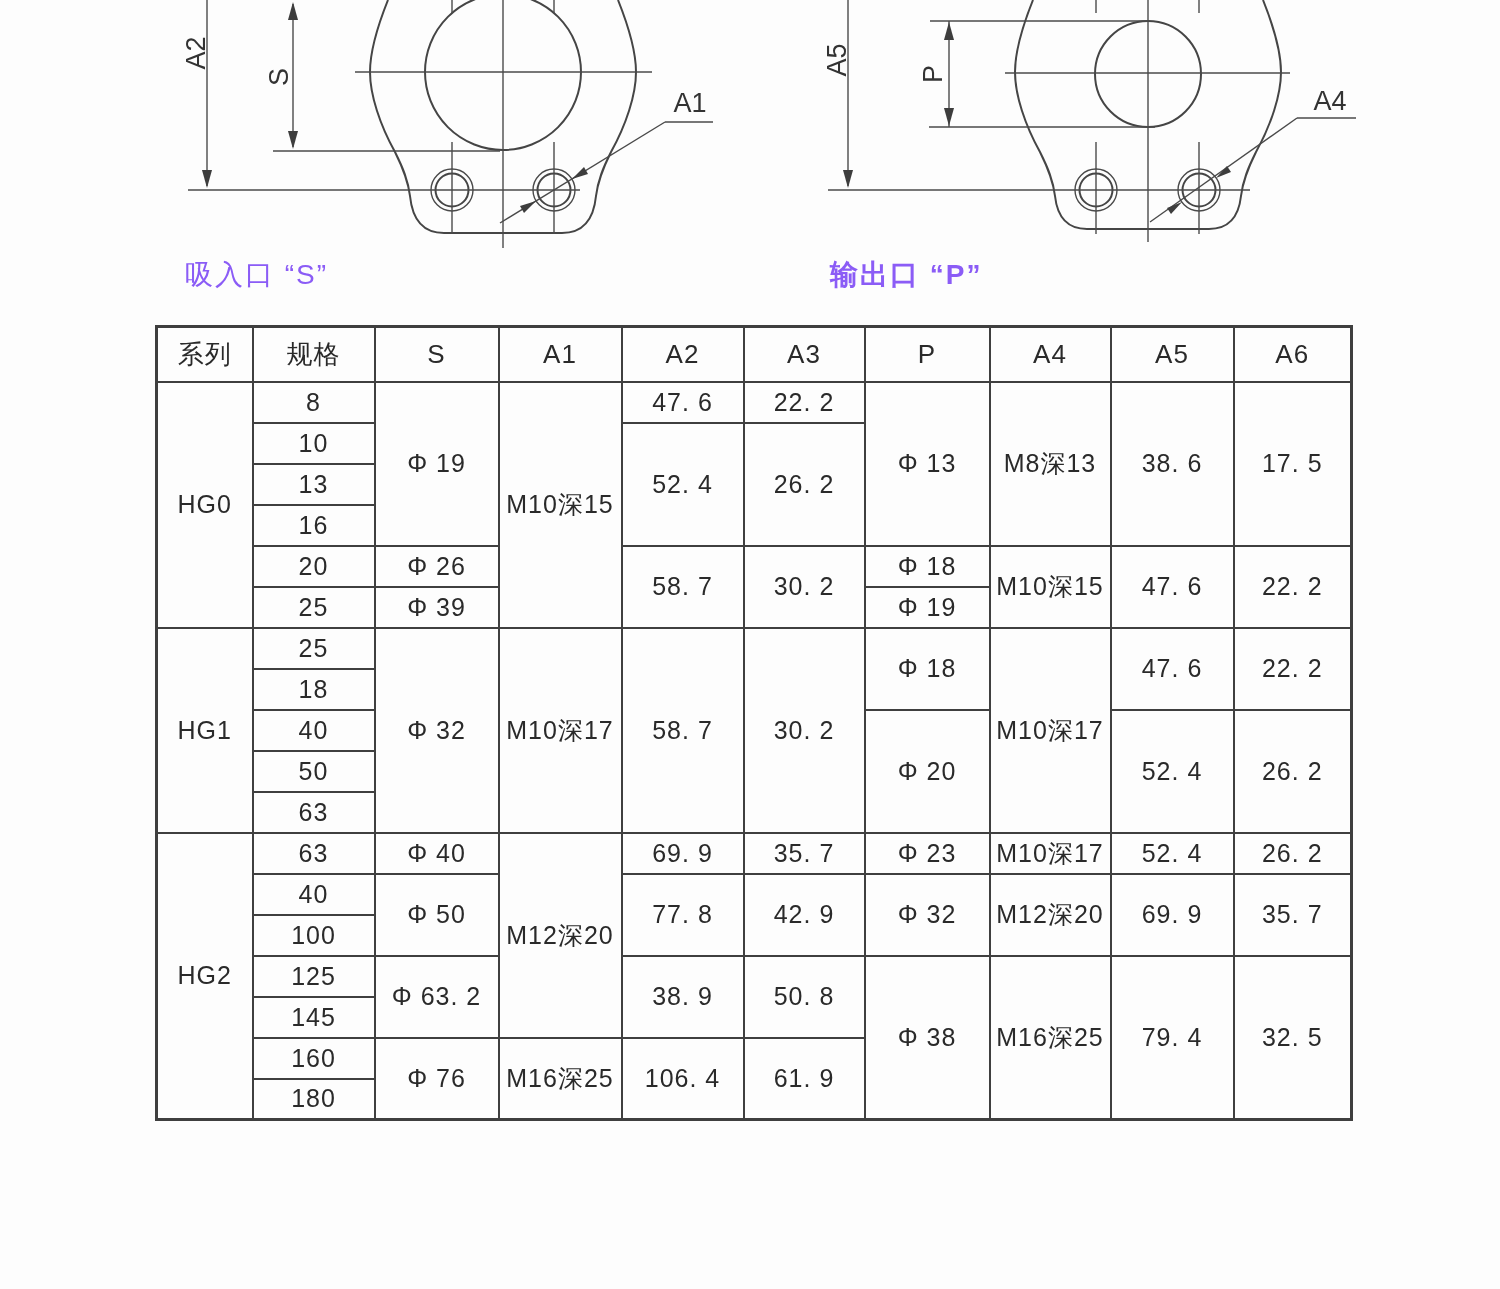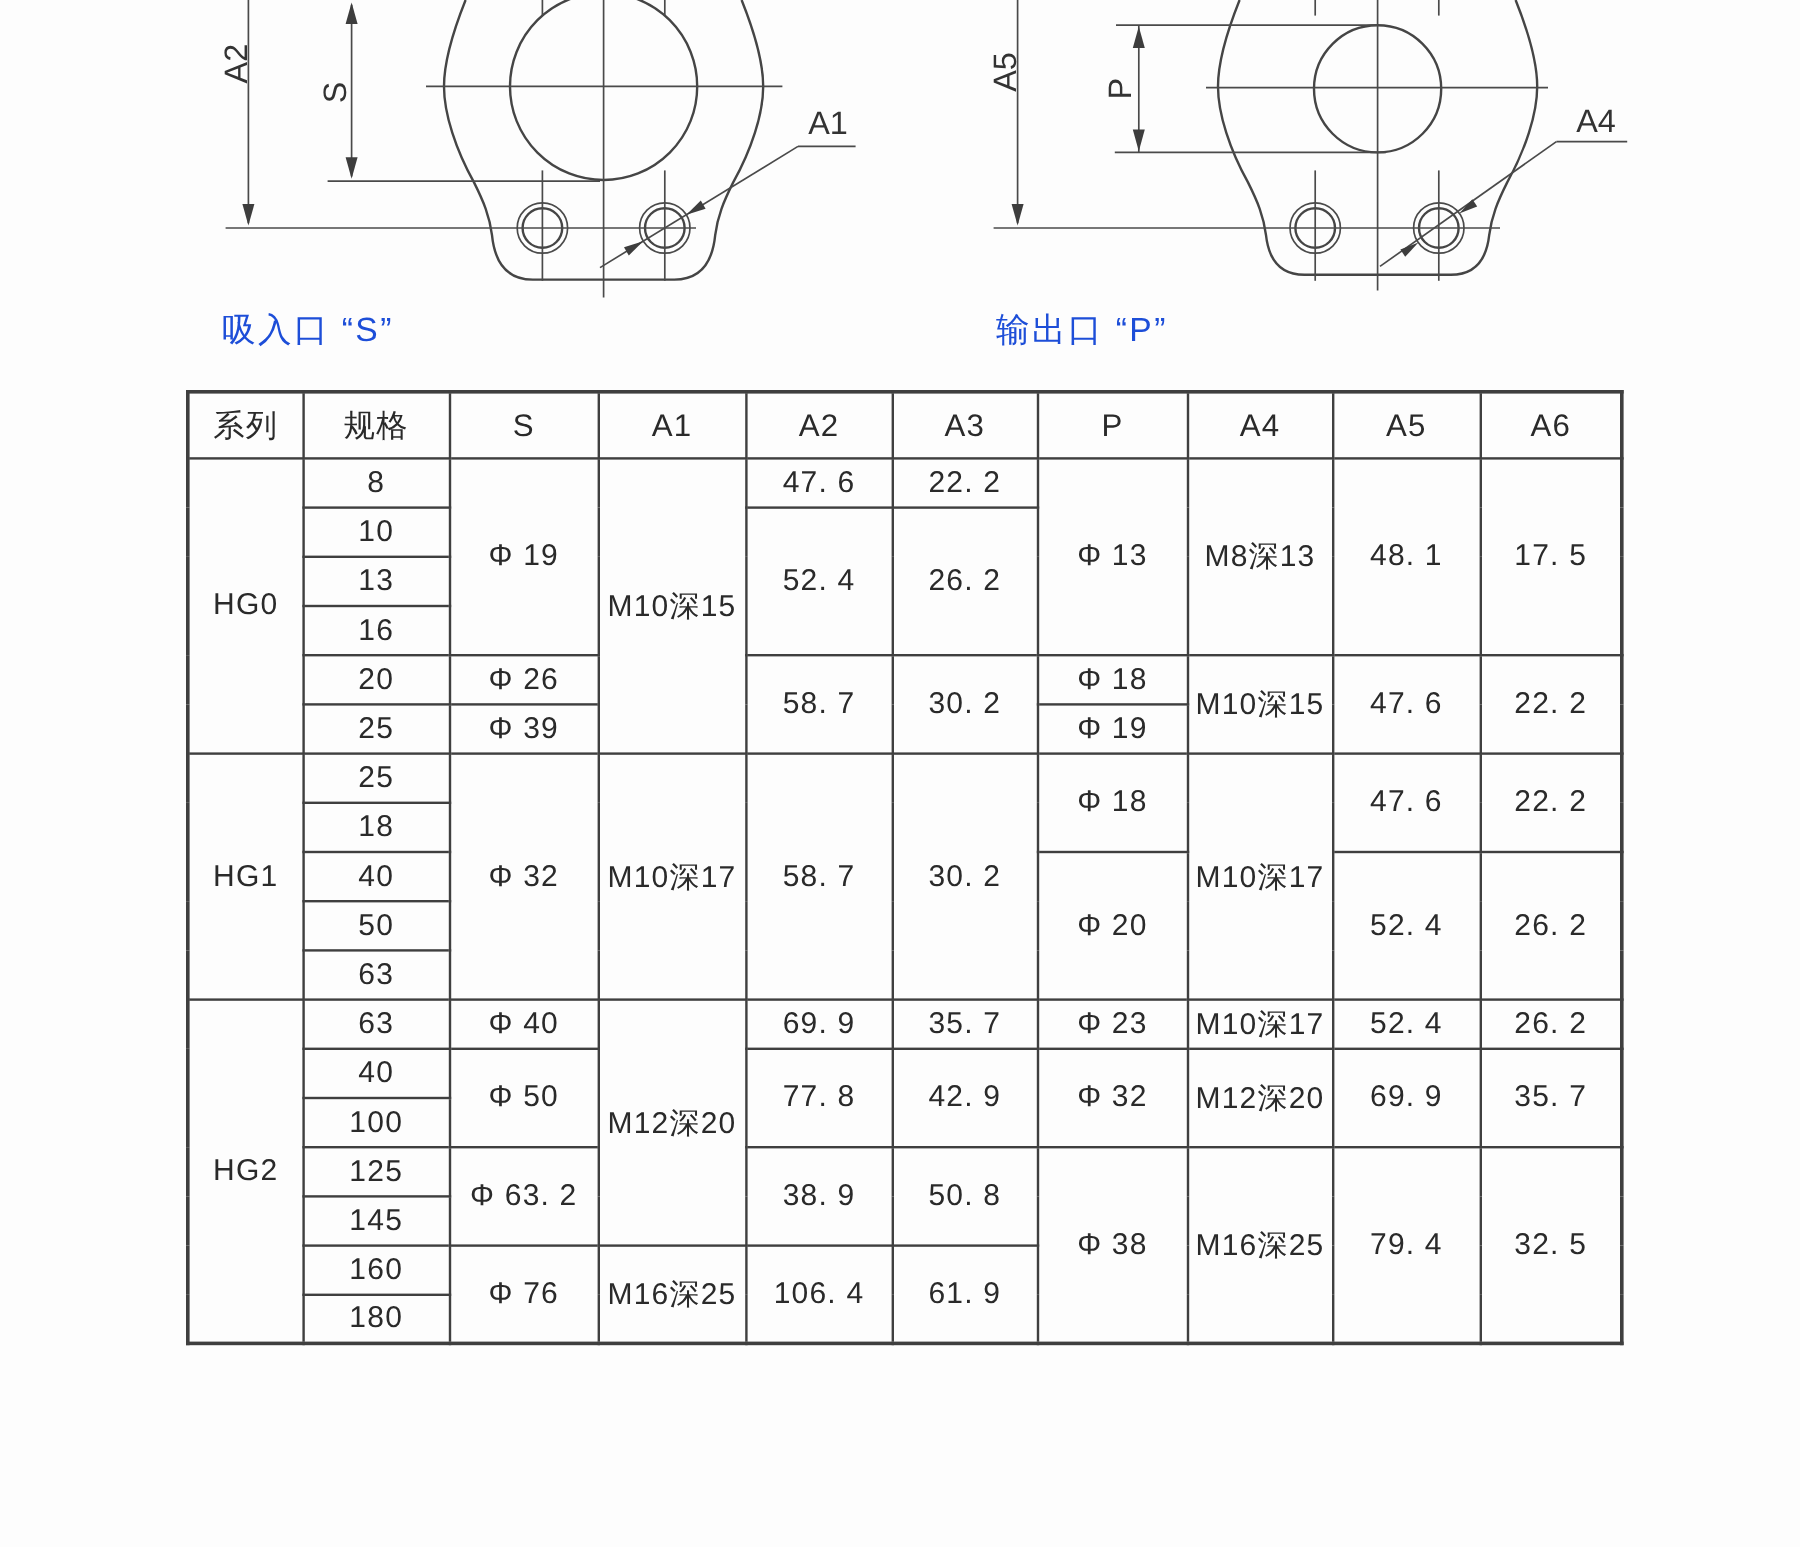--- a/index.html
+++ b/index.html
@@ -15,25 +15,25 @@
   }
   .drawings {
     position: absolute;
     top: 0; left: 0;
   }
   .caption {
     position: absolute;
     top: 256px;
     font-size: 28px;
     letter-spacing: 2px;
-    color: #1d4ed8;
+    color: #8b5cf6;
     white-space: nowrap;
   }
   .caption.left { left: 185px; }
-  .caption.right { left: 830px; }
+  .caption.right { left: 830px; font-weight: bold; }
   table.spec-table {
     position: absolute;
     left: 155px;
     top: 325px;
     border-collapse: collapse;
     table-layout: fixed;
     border: 3px solid #3f3f3f;
   }
   .spec-table th, .spec-table td {
     border: 2px solid #3f3f3f;
@@ -178,21 +178,21 @@
 
       <tr>
         <td rowspan="6">HG0</td>
         <td>8</td>
         <td rowspan="4">Φ 19</td>
         <td rowspan="6">M10深15</td>
         <td>47. 6</td>
         <td>22. 2</td>
         <td rowspan="4">Φ 13</td>
         <td rowspan="4">M8深13</td>
-        <td rowspan="4">48. 1</td>
+        <td rowspan="4">38. 6</td>
         <td rowspan="4">17. 5</td>
       </tr>
       <tr>
         <td>10</td>
         <td rowspan="3">52. 4</td>
         <td rowspan="3">26. 2</td>
       </tr>
       <tr>
         <td>13</td>
       </tr>

